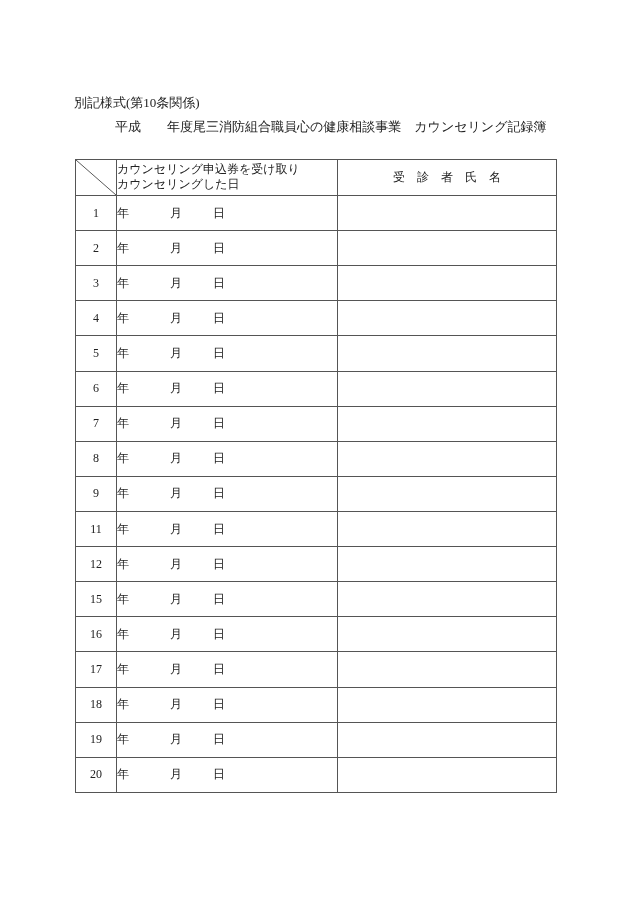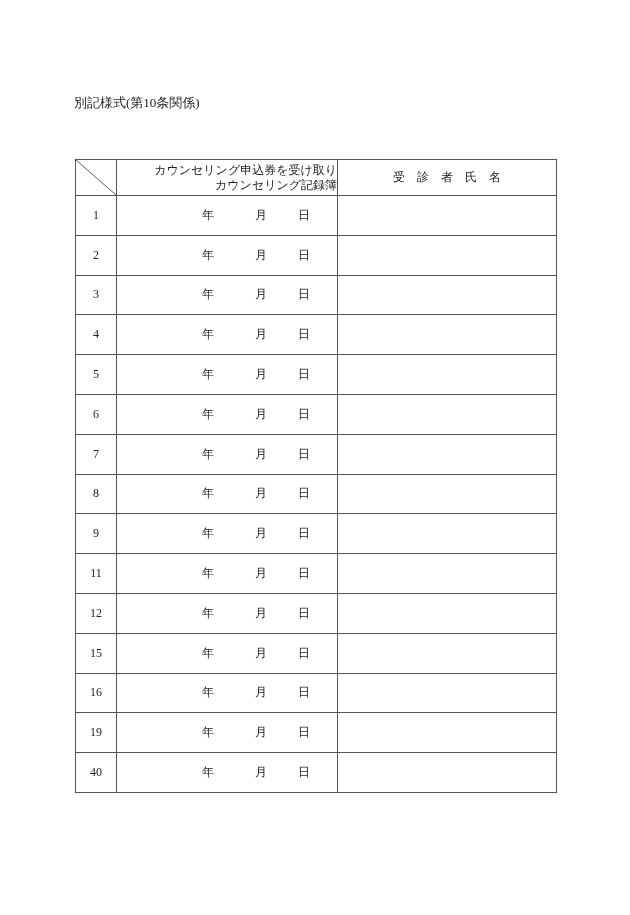--- a/index.html
+++ b/index.html
@@ -35,53 +35,54 @@
   .record-table th, .record-table td {
     border: 1px solid var(--border);
     padding: 0; font-weight: normal;
     font-size: 12px; vertical-align: middle;
   }
   .record-table thead tr { height: 36px; }
 
   th.corner-cell { position: relative; }
   th.corner-cell svg { position: absolute; left: 0; top: 0; width: 100%; height: 100%; display: block; }
 
-  th.date-col-header { text-align: right; line-height: 15px; }
+  th.date-col-header { text-align: left; line-height: 15px; font-family: Liberation Mono, monospace; }
   th.name-col-header { text-align: center; white-space: pre; }
 
   td.num-cell { text-align: center; }
-  td.date-cell { padding-left: 85px; white-space: pre; }
+  td.date-cell { white-space: pre; }
   td.date-cell .month-label { margin-left: 41px; }
   td.date-cell .day-label { margin-left: 31px; }
   td.name-cell { background: var(--bg); }
 </style>
 </head>
 <body>
 
 <div class="page">
 
   <div class="form-note">別記様式(第10条関係)</div>
 
+  <div class="doc-title">平成　　年度尾三消防組合職員心の健康相談事業　カウンセリング記録簿</div>
 
   <table class="record-table">
     <colgroup>
       <col style="width:41px">
       <col style="width:221px">
       <col style="width:219px">
     </colgroup>
     <thead>
       <tr>
         <th class="corner-cell">
           <svg viewBox="0 0 41 36" preserveAspectRatio="none" aria-hidden="true">
             <line x1="0" y1="0" x2="41" y2="36" stroke="#555555" stroke-width="1"></line>
           </svg>
         </th>
         <th class="date-col-header">
           <div>カウンセリング申込券を受け取り</div>
-          <div>カウンセリング記録簿</div>
+          <div>カウンセリングした日</div>
         </th>
         <th class="name-col-header">受　診　者　氏　名</th>
       </tr>
     </thead>
     <tbody>
   <tr>
     <td class="num-cell">1</td>
     <td class="date-cell"><span class="year-label">年</span><span class="month-label">月</span><span class="day-label">日</span></td>
     <td class="name-cell"></td>
   </tr>
@@ -154,29 +155,39 @@
     <td class="date-cell"><span class="year-label">年</span><span class="month-label">月</span><span class="day-label">日</span></td>
     <td class="name-cell"></td>
   </tr>
 
   <tr>
     <td class="num-cell">16</td>
     <td class="date-cell"><span class="year-label">年</span><span class="month-label">月</span><span class="day-label">日</span></td>
     <td class="name-cell"></td>
   </tr>
 
+  <tr>
+    <td class="num-cell">17</td>
+    <td class="date-cell"><span class="year-label">年</span><span class="month-label">月</span><span class="day-label">日</span></td>
+    <td class="name-cell"></td>
+  </tr>
 
+  <tr>
+    <td class="num-cell">18</td>
+    <td class="date-cell"><span class="year-label">年</span><span class="month-label">月</span><span class="day-label">日</span></td>
+    <td class="name-cell"></td>
+  </tr>
 
   <tr>
     <td class="num-cell">19</td>
     <td class="date-cell"><span class="year-label">年</span><span class="month-label">月</span><span class="day-label">日</span></td>
     <td class="name-cell"></td>
   </tr>
 
   <tr>
-    <td class="num-cell">40</td>
+    <td class="num-cell">20</td>
     <td class="date-cell"><span class="year-label">年</span><span class="month-label">月</span><span class="day-label">日</span></td>
     <td class="name-cell"></td>
   </tr>
 </tbody>
   </table>
 
 </div>
 
 </body></html>

